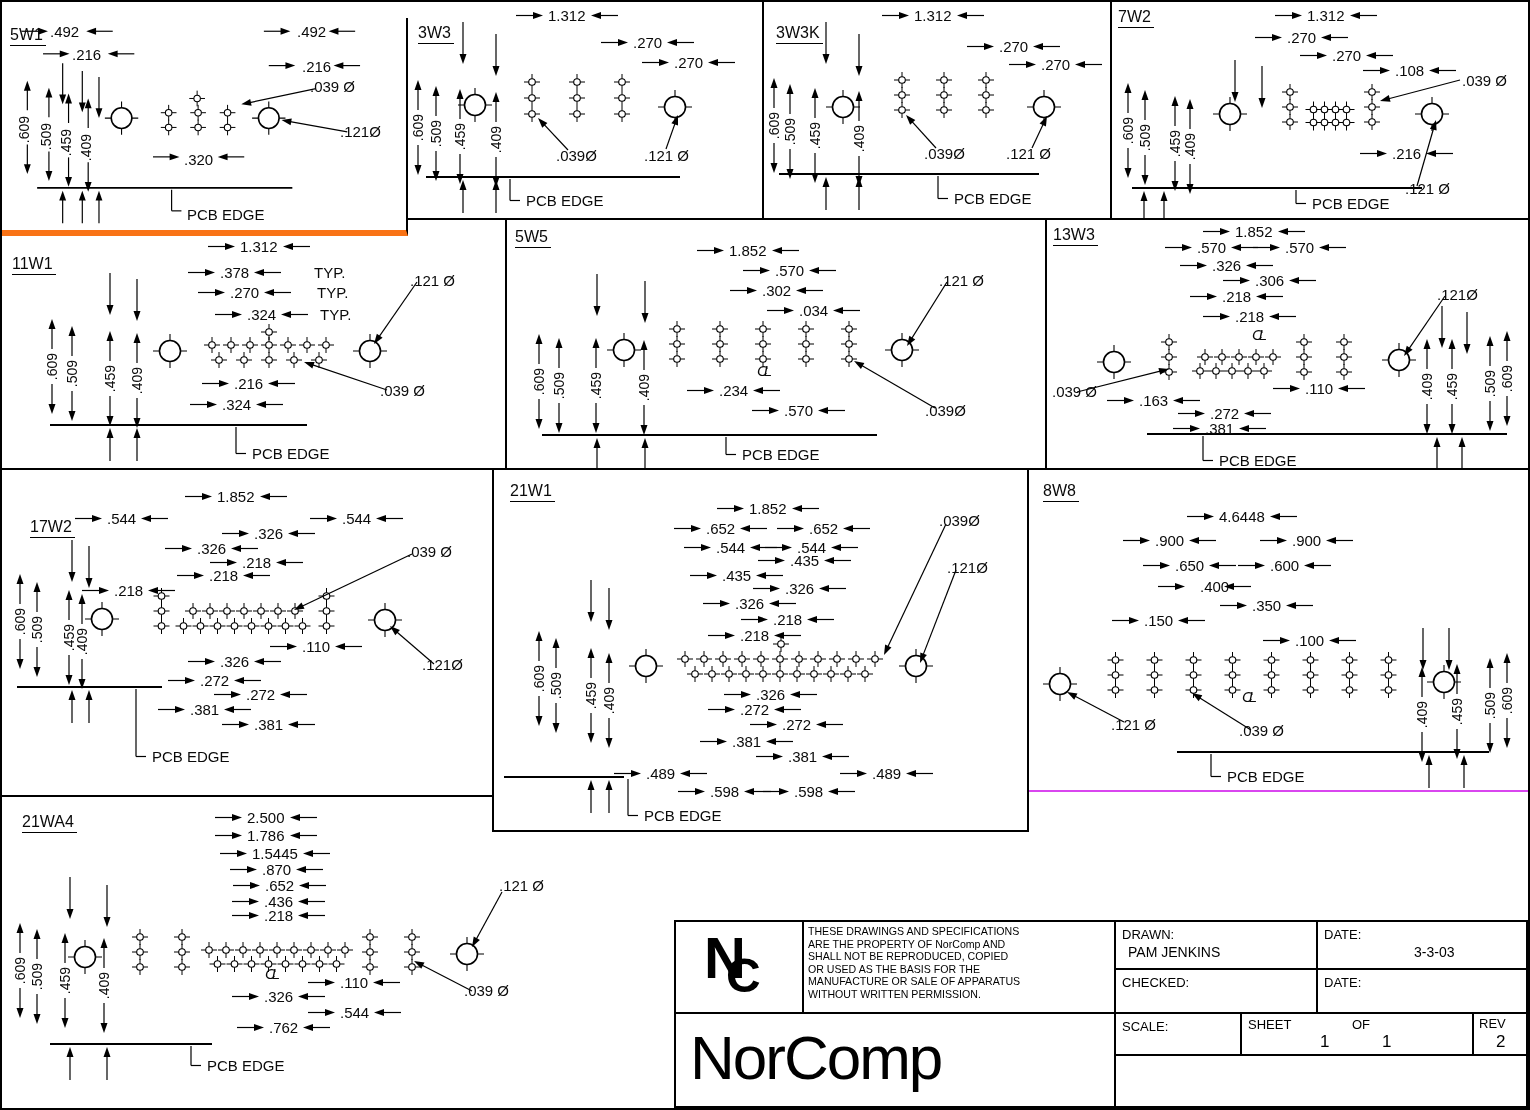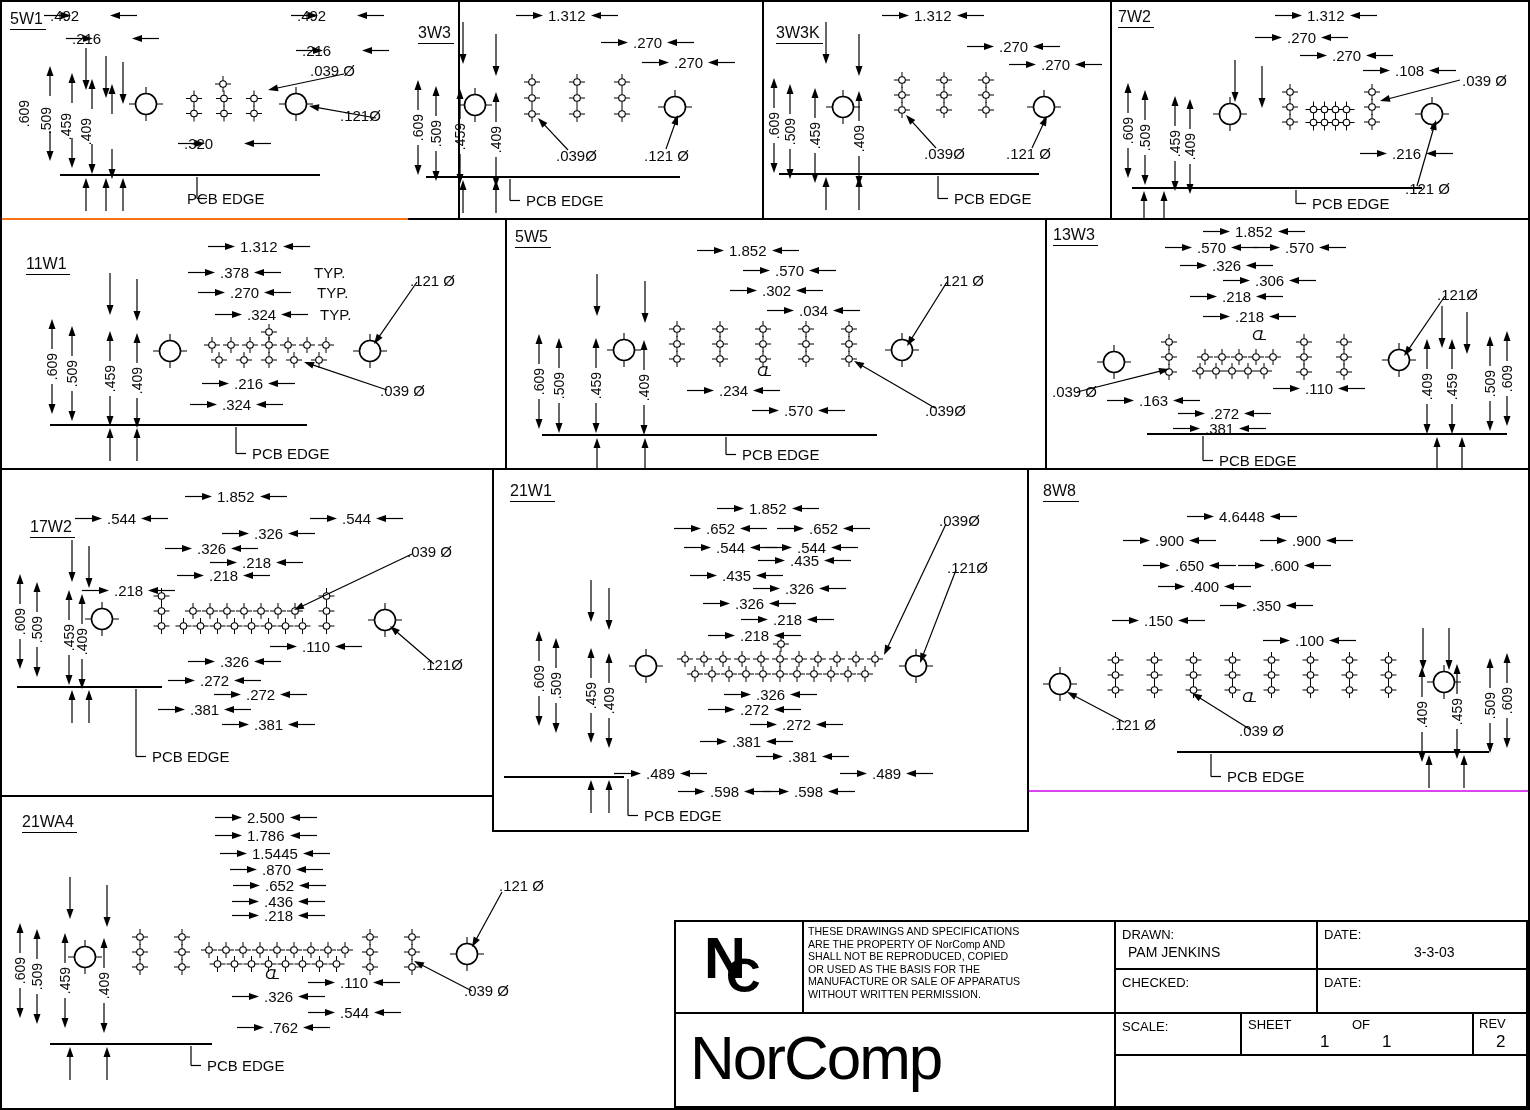--- a/index.html
+++ b/index.html
@@ -22,21 +22,21 @@
   #mono{position:relative;width:100%;height:100%;}
   #mono span{position:absolute;font-weight:600;color:#000;}
   #mono .mn{left:28px;top:2px;font-size:58px;}
   #mono .mc{left:50px;top:26px;font-size:48px;}
 </style>
 </head>
 <body>
 
 <div id="sheet">
 
-  <section class="panel" style="left:0;top:0;width:458px;height:218px;border-right:2px solid #000;border-bottom:2px solid #f97316">
+  <section class="panel" style="left:0;top:16px;width:406px;height:218px;border-right:2px solid #000;border-bottom:6px solid #f97316">
     <svg class="panel-svg" viewBox="0 0 404 216">
         <line x1="187" y1="82" x2="203" y2="82" stroke="#000" stroke-width="1"></line>
         <line x1="195" y1="74" x2="195" y2="90" stroke="#000" stroke-width="1"></line>
         <circle cx="195" cy="82" r="3.3" fill="#fff" stroke="#000" stroke-width="1.1"></circle>
         <line x1="158" y1="96.5" x2="174" y2="96.5" stroke="#000" stroke-width="1"></line>
         <line x1="166" y1="88.5" x2="166" y2="104.5" stroke="#000" stroke-width="1"></line>
         <circle cx="166" cy="96.5" r="3.3" fill="#fff" stroke="#000" stroke-width="1.1"></circle>
         <line x1="188" y1="96.5" x2="204" y2="96.5" stroke="#000" stroke-width="1"></line>
         <line x1="196" y1="88.5" x2="196" y2="104.5" stroke="#000" stroke-width="1"></line>
         <circle cx="196" cy="96.5" r="3.3" fill="#fff" stroke="#000" stroke-width="1.1"></circle>
@@ -526,21 +526,21 @@
         <polygon points="108,111 111.5,121 104.5,121" fill="#000"></polygon>
         <line x1="108" y1="176" x2="108" y2="200" stroke="#000" stroke-width="1.2"></line>
         <polygon points="108,206 104.5,196 111.5,196" fill="#000"></polygon>
         <line x1="135" y1="143" x2="135" y2="119" stroke="#000" stroke-width="1.2"></line>
         <polygon points="135,113 138.5,123 131.5,123" fill="#000"></polygon>
         <line x1="135" y1="178" x2="135" y2="202" stroke="#000" stroke-width="1.2"></line>
         <polygon points="135,208 131.5,198 138.5,198" fill="#000"></polygon>
         <line x1="244" y1="233.5" x2="234" y2="233.5" stroke="#000" stroke-width="1.2"></line>
         <line x1="234" y1="233.5" x2="234" y2="207" stroke="#000" stroke-width="1.2"></line>
       </svg>
-    <span class="pid" style="left:24px;top:35px">11W1</span>
+    <span class="pid" style="left:10px;top:35px">11W1</span>
     <span class="dim-h" style="left:238px;top:18px">1.312</span>
     <span class="dim-h" style="left:218px;top:44px">.378</span>
     <span class="typ" style="left:312px;top:44px">TYP.</span>
     <span class="dim-h" style="left:228px;top:64px">.270</span>
     <span class="typ" style="left:315px;top:64px">TYP.</span>
     <span class="dim-h" style="left:245px;top:86px">.324</span>
     <span class="typ" style="left:318px;top:86px">TYP.</span>
     <span class="callout" style="left:408px;top:52px">.121 Ø</span>
     <span class="dim-h" style="left:232px;top:155px">.216</span>
     <span class="dim-h" style="left:220px;top:176px">.324</span>
@@ -1390,21 +1390,21 @@
         <polygon points="478,278 474.5,268 481.5,268" fill="#000"></polygon>
         <line x1="192" y1="306.5" x2="182" y2="306.5" stroke="#000" stroke-width="1.2"></line>
         <line x1="182" y1="306.5" x2="182" y2="284" stroke="#000" stroke-width="1.2"></line>
       </svg>
     <span class="pid" style="left:14px;top:12px">8W8</span>
     <span class="dim-h" style="left:190px;top:38px">4.6448</span>
     <span class="dim-h" style="left:126px;top:62px">.900</span>
     <span class="dim-h" style="left:263px;top:62px">.900</span>
     <span class="dim-h" style="left:146px;top:87px">.650</span>
     <span class="dim-h" style="left:241px;top:87px">.600</span>
-    <span class="dim-h" style="left:161px;top:108px">.400</span>
+    <span class="dim-h" style="left:171px;top:108px">.400</span>
     <span class="dim-h" style="left:223px;top:127px">.350</span>
     <span class="dim-h" style="left:115px;top:142px">.150</span>
     <span class="dim-h" style="left:266px;top:162px">.100</span>
     <span class="callout" style="left:82px;top:246px">.121 Ø</span>
     <span class="callout" style="left:210px;top:252px">.039 Ø</span>
     <span class="clsym" style="left:213px;top:218px">CL</span>
     <span class="dim-v" style="left:385px;top:231px">.409</span>
     <span class="dim-v" style="left:420px;top:228px">.459</span>
     <span class="dim-v" style="left:453px;top:222px">.509</span>
     <span class="dim-v" style="left:470px;top:217px">.609</span>

